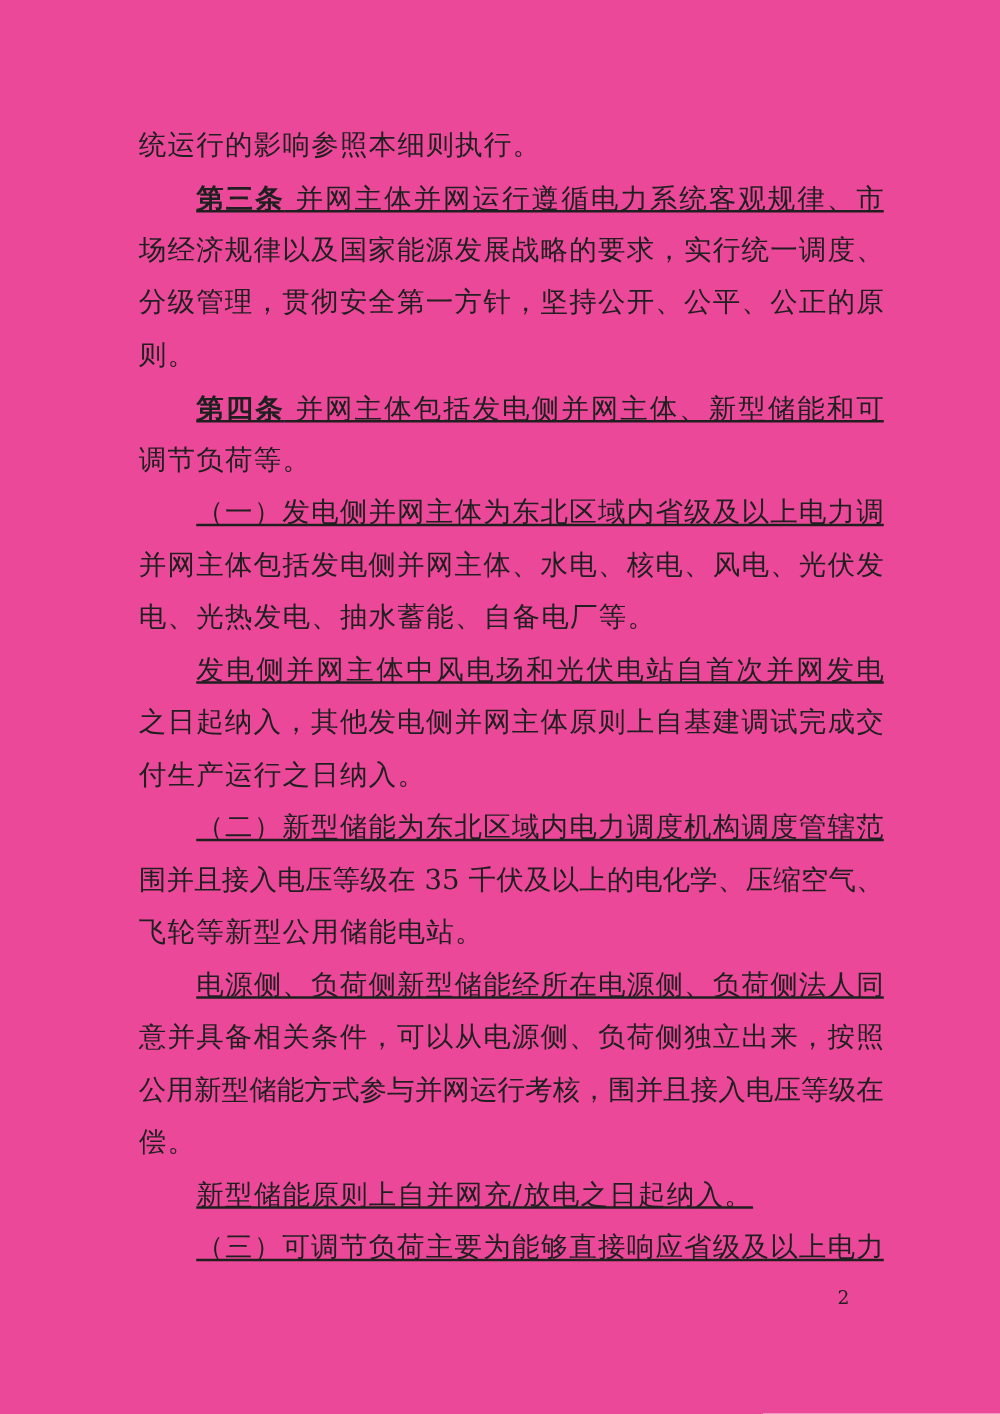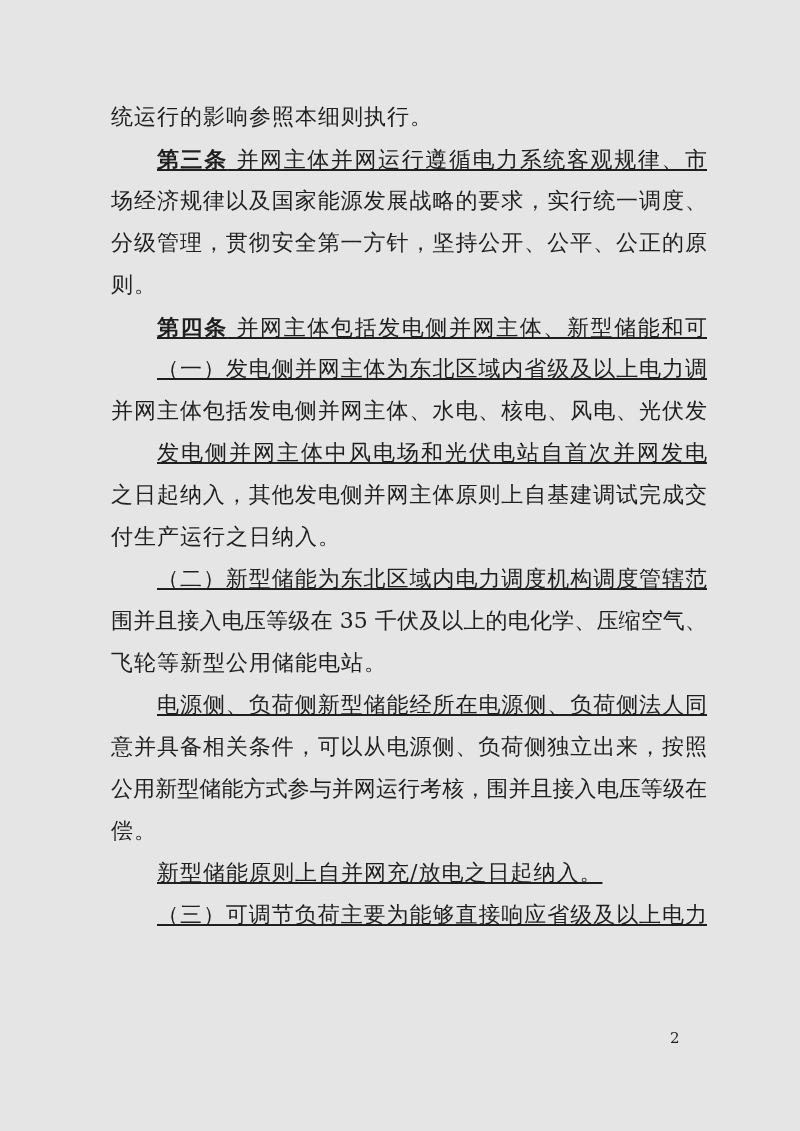--- a/index.html
+++ b/index.html
@@ -1,21 +1,21 @@
 <!DOCTYPE html>
 <html><head>
 <meta charset="utf-8">
 <style>
   * { margin: 0; padding: 0; box-sizing: border-box; }
   html, body { background: #ffffff; }
   .page {
     position: relative;
     width: 800px;
     height: 1131px;
-    background: #e5e5e5;
+    background: #ec4899;
     overflow: hidden;
     font-family: "DejaVu Serif", "Liberation Serif", serif;
     color: #1f1f1f;
   }
   .doc-body {
     position: absolute;
     left: 111px;
     top: 96px;
     width: 596px;
   }
@@ -49,22 +49,24 @@
 <body>
 
 <div class="page">
   <div class="doc-body">
       <div class="line"><span class="">统运行的影响参照本细则执行。</span></div>
       <div class="line indent justify"><span class="bold">第三条</span><span class=""> 并网主体并网运行遵循电力系统客观规律、市</span></div>
       <div class="line justify"><span class="">场经济规律以及国家能源发展战略的要求，实行统一调度、</span></div>
       <div class="line justify"><span class="">分级管理，贯彻安全第一方针，坚持公开、公平、公正的原</span></div>
       <div class="line"><span class="">则。</span></div>
       <div class="line indent justify"><span class="bold">第四条</span><span class=""> 并网主体包括发电侧并网主体、新型储能和可</span></div>
+      <div class="line"><span class="">调节负荷等。</span></div>
       <div class="line indent justify"><span class="">（一）发电侧并网主体为东北区域内省级及以上电力调</span></div>
       <div class="line justify"><span class="">并网主体包括发电侧并网主体、水电、核电、风电、光伏发</span></div>
+      <div class="line"><span class="">电、光热发电、抽水蓄能、自备电厂等。</span></div>
       <div class="line indent justify"><span class="">发电侧并网主体中风电场和光伏电站自首次并网发电</span></div>
       <div class="line justify"><span class="">之日起纳入，其他发电侧并网主体原则上自基建调试完成交</span></div>
       <div class="line"><span class="">付生产运行之日纳入。</span></div>
       <div class="line indent justify"><span class="">（二）新型储能为东北区域内电力调度机构调度管辖范</span></div>
       <div class="line justify"><span class="">围并且接入电压等级在 35 千伏及以上的电化学、压缩空气、</span></div>
       <div class="line"><span class="">飞轮等新型公用储能电站。</span></div>
       <div class="line indent justify"><span class="">电源侧、负荷侧新型储能经所在电源侧、负荷侧法人同</span></div>
       <div class="line justify"><span class="">意并具备相关条件，可以从电源侧、负荷侧独立出来，按照</span></div>
       <div class="line justify"><span class="">公用新型储能方式参与并网运行考核，围并且接入电压等级在</span></div>
       <div class="line"><span class="">偿。</span></div>

